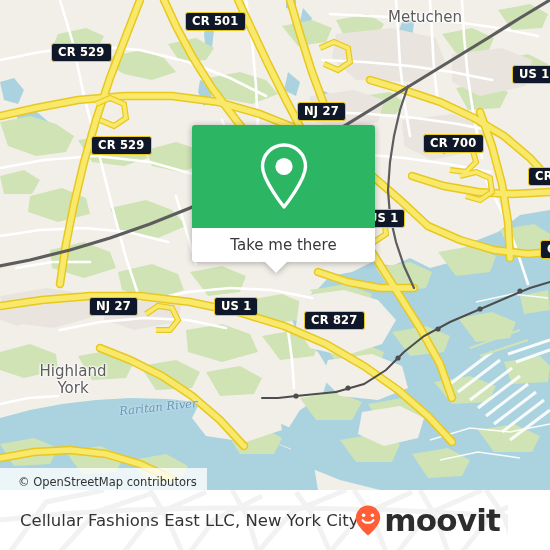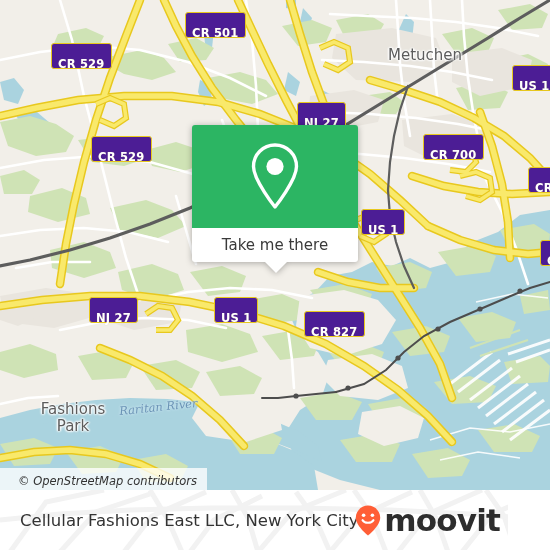--- a/index.html
+++ b/index.html
@@ -17,78 +17,76 @@
     width: 550px; height: 490px;
     background: #f2efe9;
     overflow: hidden;
   }
   .layer { position: absolute; left: 0; top: 0; width: 550px; height: 490px; }
   .svgmap { display: block; }
 
   
   .shield {
     position: absolute;
-    background: #4c1d95;
+    background: #0f172a;
     border: 1.6px solid #e8c81e;
     border-radius: 3px;
     color: #ffffff;
     font-family: "DejaVu Sans", sans-serif;
     font-weight: bold;
     font-size: 11.5px;
     line-height: 17px;
     height: 19px;
-    padding: 12px 6px;
+    padding: 0 6px;
     white-space: nowrap;
     text-align: center;
     letter-spacing: .2px;
     text-shadow: 0 0 1px rgba(180,150,0,.35);
   }
 
   
   .place {
     position: absolute;
     color: #5c5c5c;
     font-family: "DejaVu Sans", sans-serif;
     font-size: 15px;
     font-weight: normal;
     white-space: nowrap;
     text-shadow: 0 0 3px #fff, 0 0 3px #fff, 0 0 2px #fff, 1px 0 2px #fff, -1px 0 2px #fff;
-    margin-top: 38px;
   }
   .place.two-line { text-align: center; line-height: 17px; white-space: normal; }
   .water-label {
     position: absolute;
     color: #6a93b5;
     font-family: "DejaVu Serif", serif;
     font-style: italic;
     font-size: 11.5px;
     white-space: nowrap;
     text-shadow: 0 0 3px #cfe8f3, 0 0 2px #cfe8f3;
   }
 
   
   #attribution {
     position: absolute;
     left: 0; bottom: 0;
     height: 22px;
     padding: 6px 10px 0 18px;
-    display: flex; align-items: flex-start;
+    display: flex; align-items: center;
     background: rgba(255,255,255,0.78);
     color: #333;
     font-family: "DejaVu Sans", sans-serif;
     font-size: 11.5px;
     white-space: nowrap;
-    font-style: italic;
   }
 
   
   #popup {
     position: absolute;
     left: 192px; top: 125px;
-    width: 166px;
+    width: 183px;
     filter: drop-shadow(0 1px 3px rgba(0,0,0,0.30));
   }
   #popup-body {
     background: #2cb563;
     height: 103px;
     border-radius: 3px 3px 0 0;
     display: flex; align-items: center; justify-content: center;
   }
   #popup-footer {
     background: #ffffff;
@@ -381,21 +379,21 @@
     <div class="shield" style="left:91px;top:136px">CR 529</div>
     <div class="shield" style="left:423px;top:134px">CR 700</div>
     <div class="shield" style="left:528px;top:167px">CR</div>
     <div class="shield" style="left:540px;top:240px">C</div>
     <div class="shield" style="left:361px;top:209px">US 1</div>
     <div class="shield" style="left:89px;top:297px">NJ 27</div>
     <div class="shield" style="left:214px;top:297px">US 1</div>
     <div class="shield" style="left:304px;top:311px">CR 827</div>
 
     <div class="place" style="left:388px;top:8px">Metuchen</div>
-    <div class="place two-line" style="left:30px;top:363px;width:86px">Fashions Park</div>
+    <div class="place two-line" style="left:30px;top:363px;width:86px">Highland York</div>
 
     <div class="water-label" style="left:119px;top:400px;transform:rotate(-6deg)">Raritan River</div>
 
     <div id="popup">
       <div id="popup-body">
         <svg width="62" height="72" viewBox="0 0 62 72">
           <path d="M31 4 C19 4 9.5 13.5 9.5 25.5 C9.5 39 31 66 31 66 C31 66 52.5 39 52.5 25.5 C52.5 13.5 43 4 31 4 Z" fill="none" stroke="#ffffff" stroke-width="3.4" stroke-linejoin="round"></path>
           <circle cx="31" cy="25.5" r="8.6" fill="#ffffff"></circle>
         </svg>
       </div>

